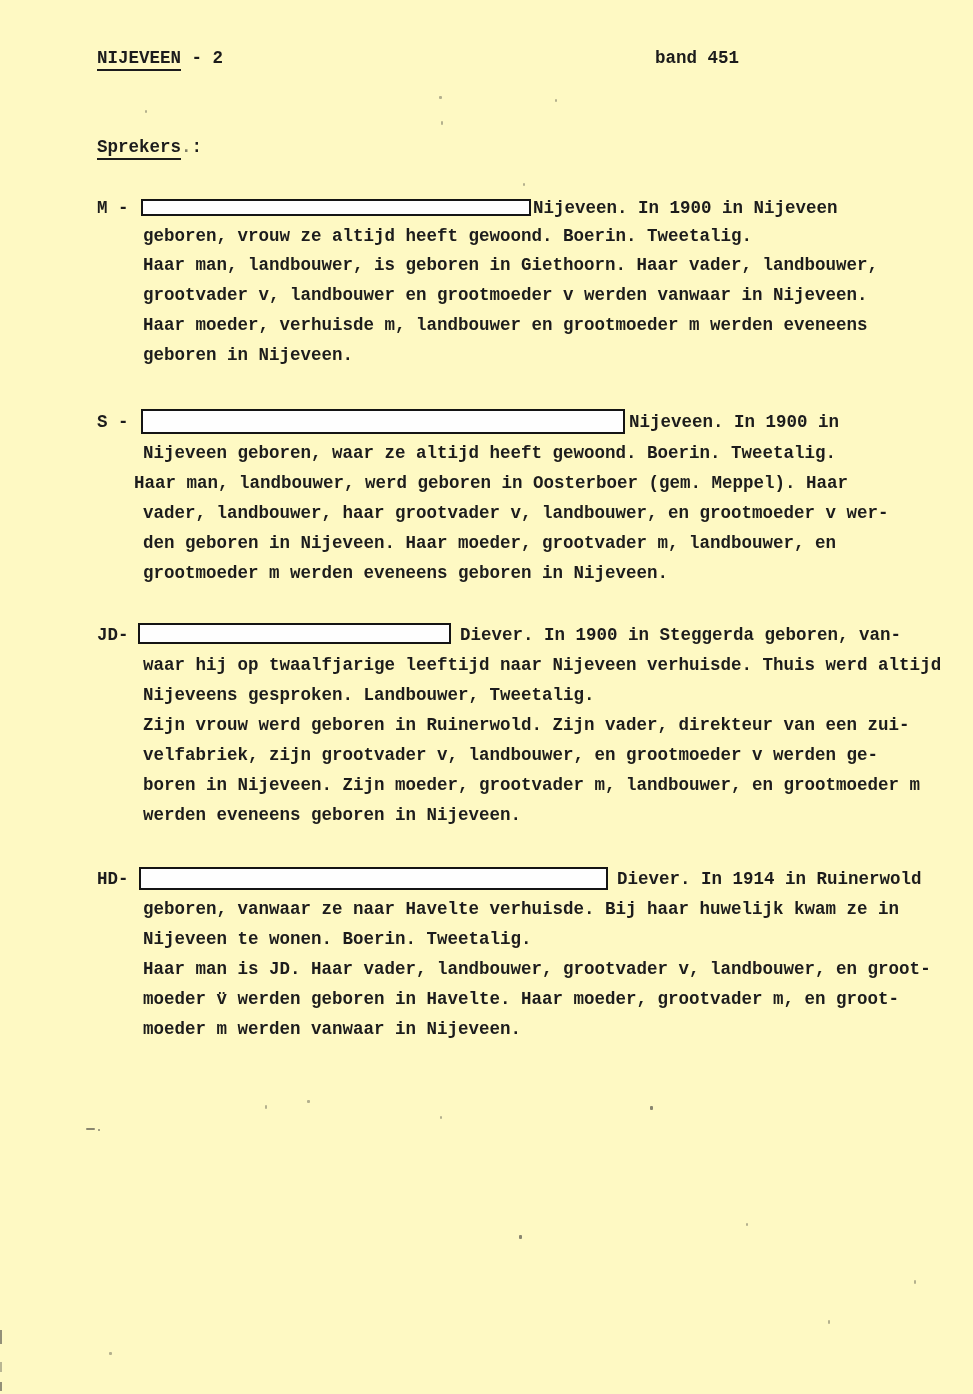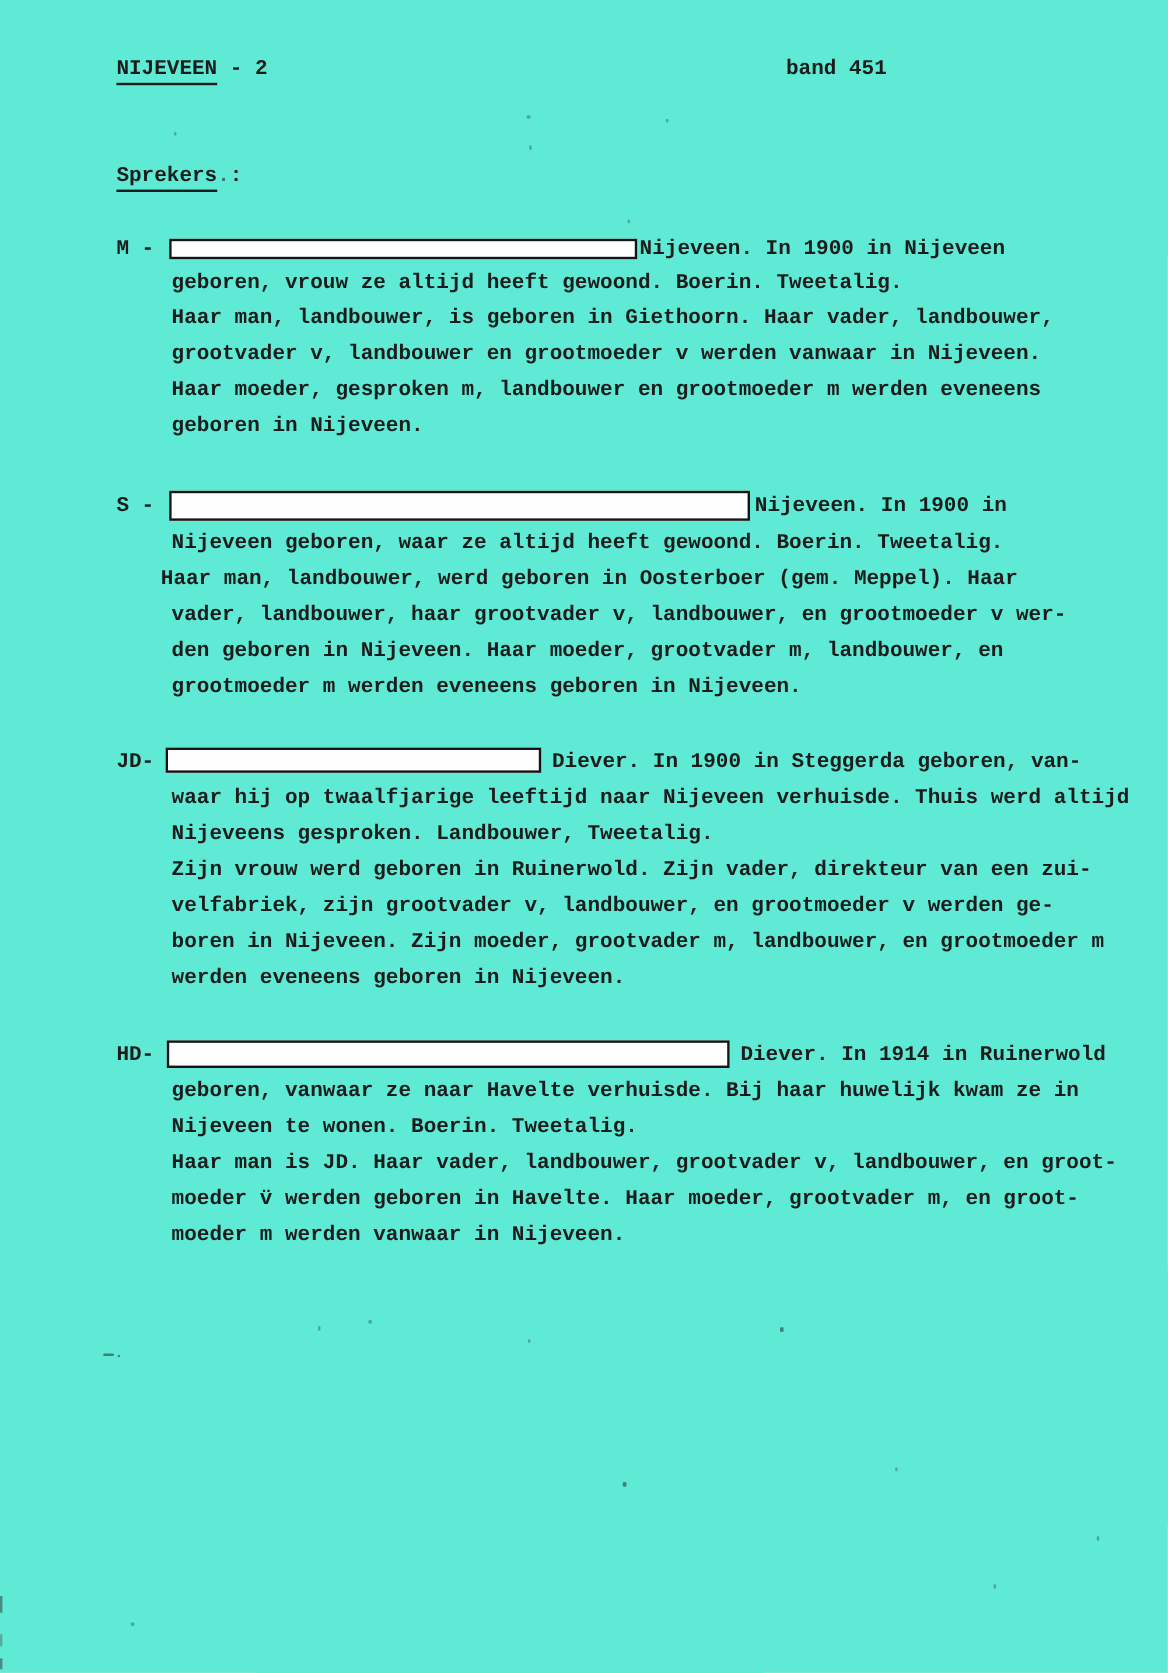--- a/index.html
+++ b/index.html
@@ -1,21 +1,21 @@
 <!DOCTYPE html>
 <html><head>
 <meta charset="utf-8">
 <style>
   html,body{margin:0;padding:0;}
   body{background:#e8e8e8;}
   .page{
     position:relative;
     width:973px;height:1394px;
     margin:0 auto;
-    background:#5eead4;
+    background:#fef9c3;
     overflow:hidden;
     font-family:"Liberation Mono","DejaVu Sans Mono",monospace;
     font-size:17.5px;
     font-weight:700;
     color:#1c1c1c;
   }
   .abs{position:absolute;white-space:pre;line-height:20px;}
   .u{border-bottom:2.5px solid #1c1c1c;padding-bottom:1px;}
   .redaction{
     position:absolute;
@@ -38,21 +38,21 @@
 
   <div class="abs" style="left:97px;top:137px;"><span class="u">Sprekers</span><span class="soft">.</span><span>:</span></div>
 
   <div>
     <div class="abs" style="left:97px;top:198px;">M -</div>
     <div class="redaction" style="left:141px;top:199px;width:390px;height:17px;"></div>
     <div class="abs" style="left:533px;top:198px;">Nijeveen. In 1900 in Nijeveen</div>
     <div class="abs" style="left:143px;top:226px;">geboren, vrouw ze altijd heeft gewoond. Boerin. Tweetalig.</div>
     <div class="abs" style="left:143px;top:255px;">Haar man, landbouwer, is geboren in Giethoorn. Haar vader, landbouwer,</div>
     <div class="abs" style="left:143px;top:285px;">grootvader v, landbouwer en grootmoeder v werden vanwaar in Nijeveen.</div>
-    <div class="abs" style="left:143px;top:315px;">Haar moeder, gesproken m, landbouwer en grootmoeder m werden eveneens</div>
+    <div class="abs" style="left:143px;top:315px;">Haar moeder, verhuisde m, landbouwer en grootmoeder m werden eveneens</div>
     <div class="abs" style="left:143px;top:345px;">geboren in Nijeveen.</div>
   </div>
 
   <div>
     <div class="abs" style="left:97px;top:412px;">S -</div>
     <div class="redaction" style="left:141px;top:409px;width:484px;height:25px;"></div>
     <div class="abs" style="left:629px;top:412px;">Nijeveen. In 1900 in</div>
     <div class="abs" style="left:143px;top:443px;">Nijeveen geboren, waar ze altijd heeft gewoond. Boerin. Tweetalig.</div>
     <div class="abs" style="left:134px;top:473px;text-align:right;">Haar man, landbouwer, werd geboren in Oosterboer (gem. Meppel). Haar</div>
     <div class="abs" style="left:143px;top:503px;">vader, landbouwer, haar grootvader v, landbouwer, en grootmoeder v wer-</div>

